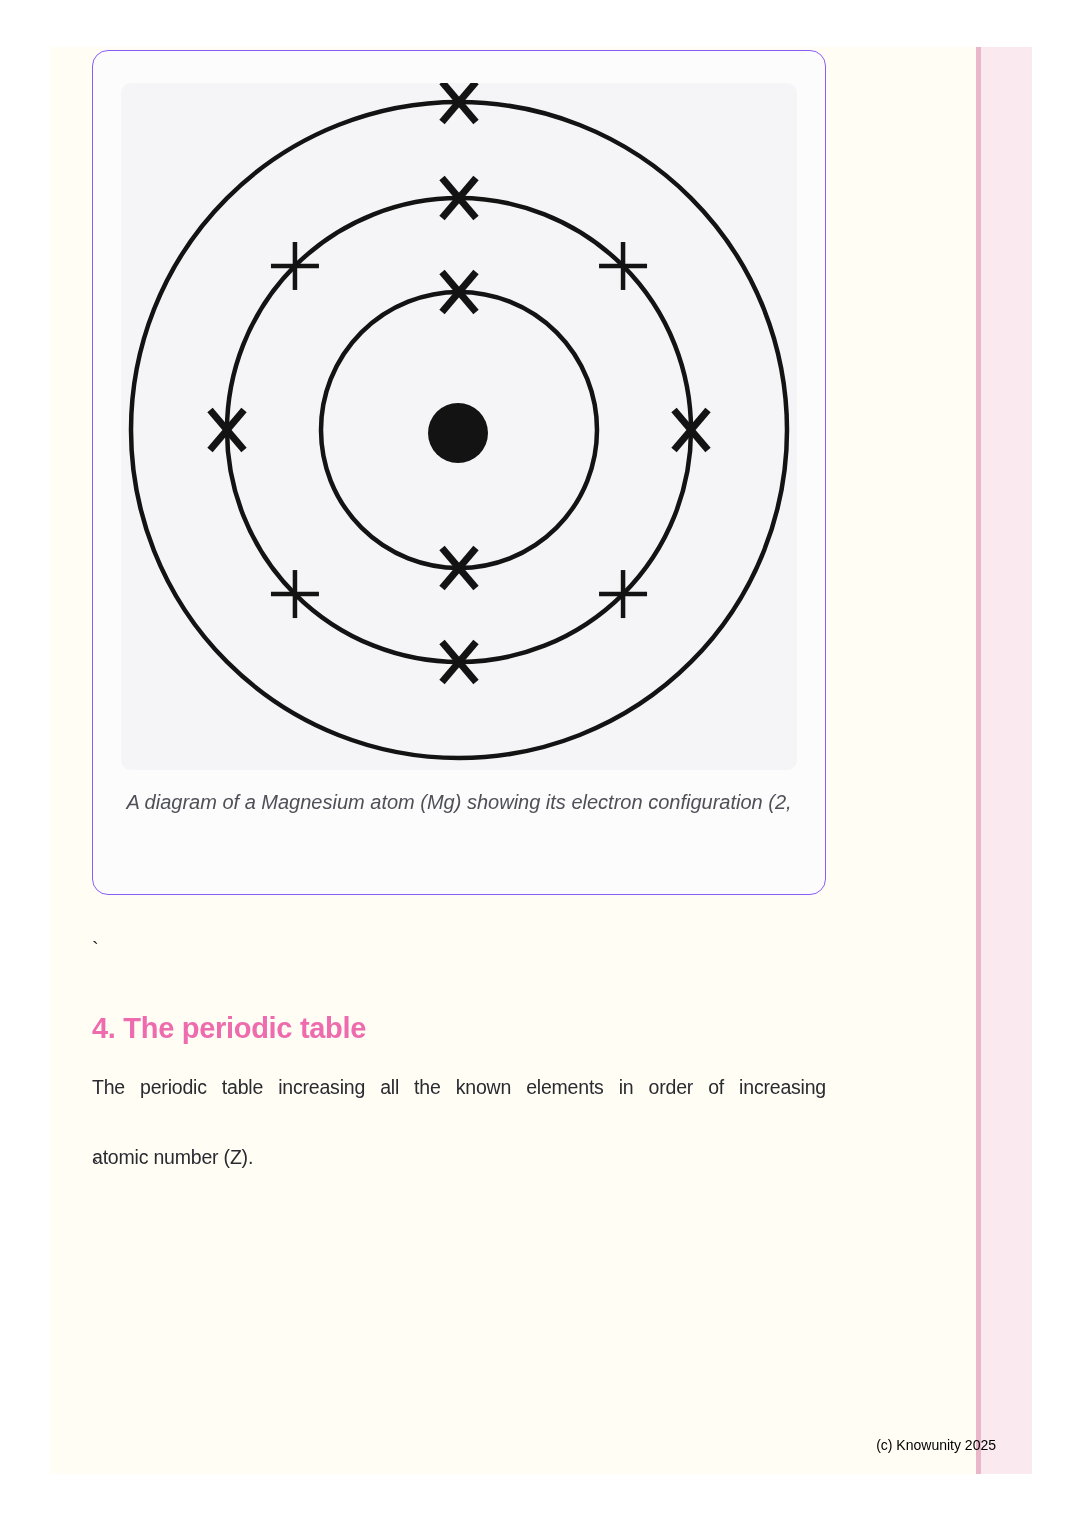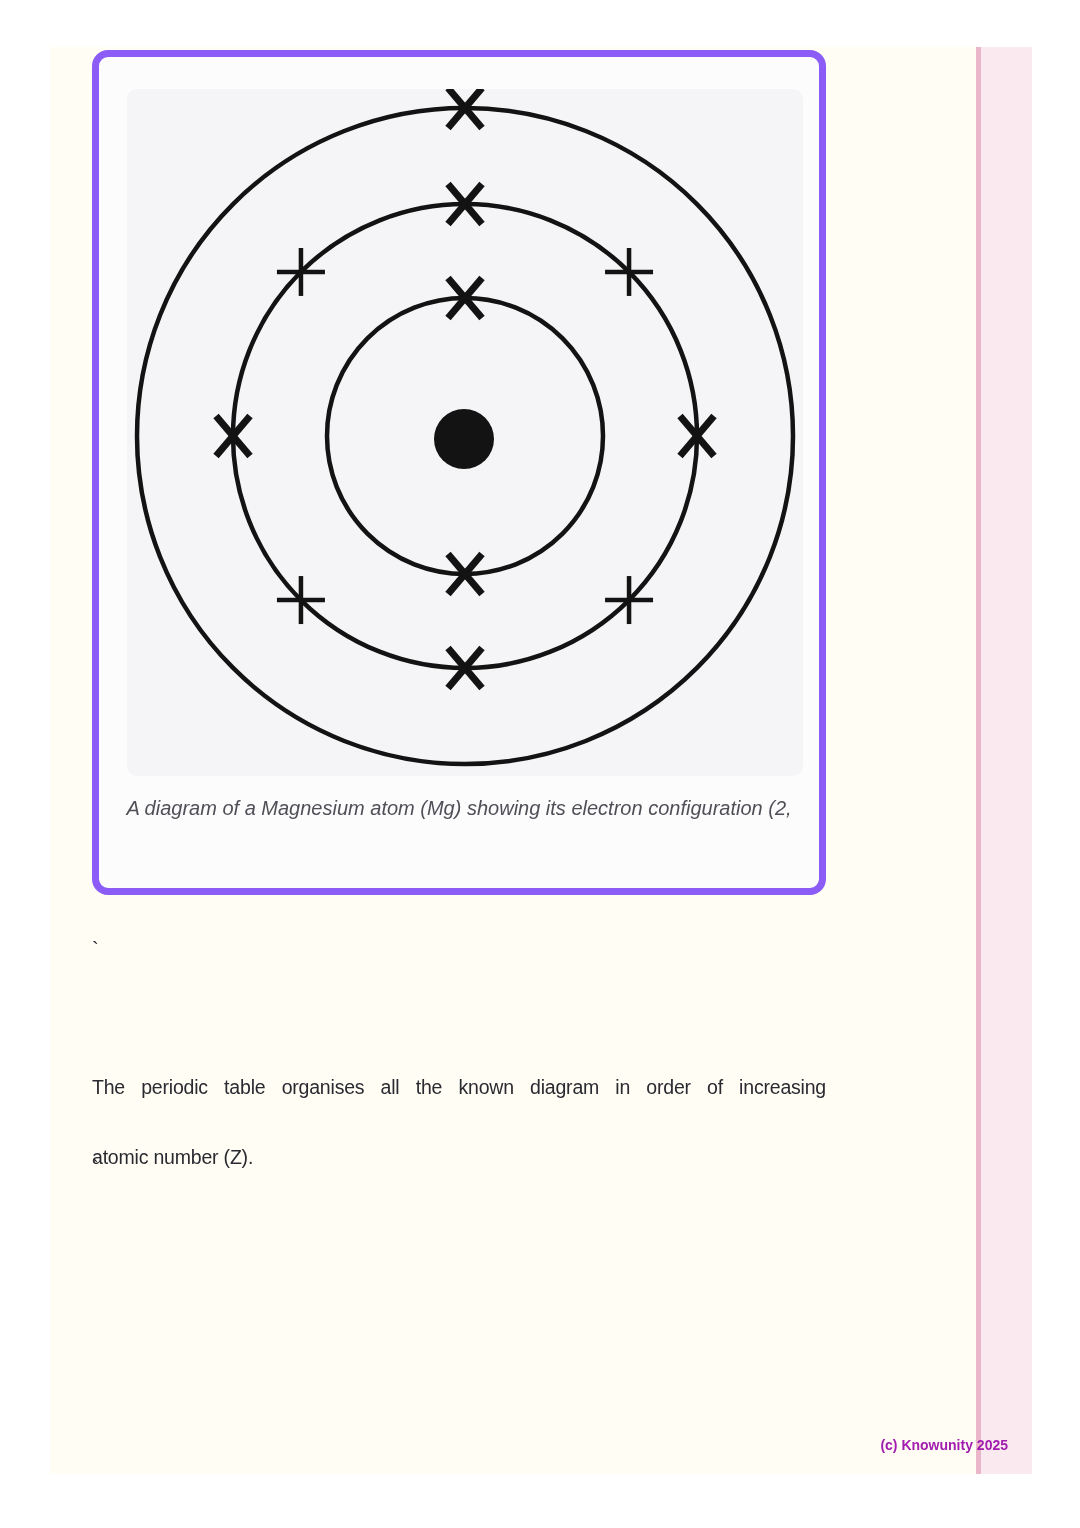--- a/index.html
+++ b/index.html
@@ -21,21 +21,21 @@
     width: 56px; height: 1427px;
     background: #fae9ee;
     border-left: 5px solid #e9b6ca;
   }
 
   
   .figure-card {
     position: absolute; left: 92px; top: 50px;
     width: 734px; height: 845px;
     background: #fcfcfd;
-    border: 7px solid #8b5cf6;
+    border: 1px solid #8b5cf6;
     border-radius: 16px;
   }
   .diagram-panel {
     position: absolute; left: 28px; top: 32px;
     width: 676px; height: 687px;
     background: #f5f5f7;
     border-radius: 10px;
     overflow: hidden;
   }
   .diagram-panel svg { display: block; width: 676px; height: 687px; }
@@ -70,24 +70,23 @@
     color: #2a2a31;
   }
   .line-justified {
     text-align: justify;
     text-align-last: justify;
   }
   .line-justified::after { content: ""; display: inline-block; width: 100%; }
   .bold-term { font-weight: 400; }
 
   .page-footer {
-    position: absolute; top: 1437px; right: 72px;
-    font-size: 14px; color: #a21caf;
+    position: absolute; top: 1437px; right: 84px;
+    font-size: 14px; color: #000000;
     z-index: 5;
-    font-weight: bold;
   }
 </style>
 </head>
 <body>
 
 <div class="screen">
 
   <div class="paper"></div>
   <div class="accent-bar"></div>
 
@@ -144,23 +143,24 @@
           <circle cx="337" cy="350" r="30" fill="#131313"></circle>
         </svg>
     </div>
     <div class="figure-caption">
       <div>A diagram of a Magnesium atom (Mg) showing its electron configuration (2,</div>
     </div>
   </div>
 
   <div class="stray-mark stray-mark-1">`</div>
 
+  <h2 class="section-heading">4. The periodic table</h2>
 
   <div class="body-paragraph">
-    <div class="line-justified">The periodic table organises all the known diagram in order of increasing</div>
+    <div class="line-justified">The periodic table increasing all the known elements in order of increasing</div>
     <div><span class="bold-term">atomic number (Z)</span><span>.</span></div>
   </div>
 
   <div class="stray-mark stray-mark-2">`</div>
 
   <div class="page-footer">(c) Knowunity 2025</div>
 
 </div>
 
 </body></html>

